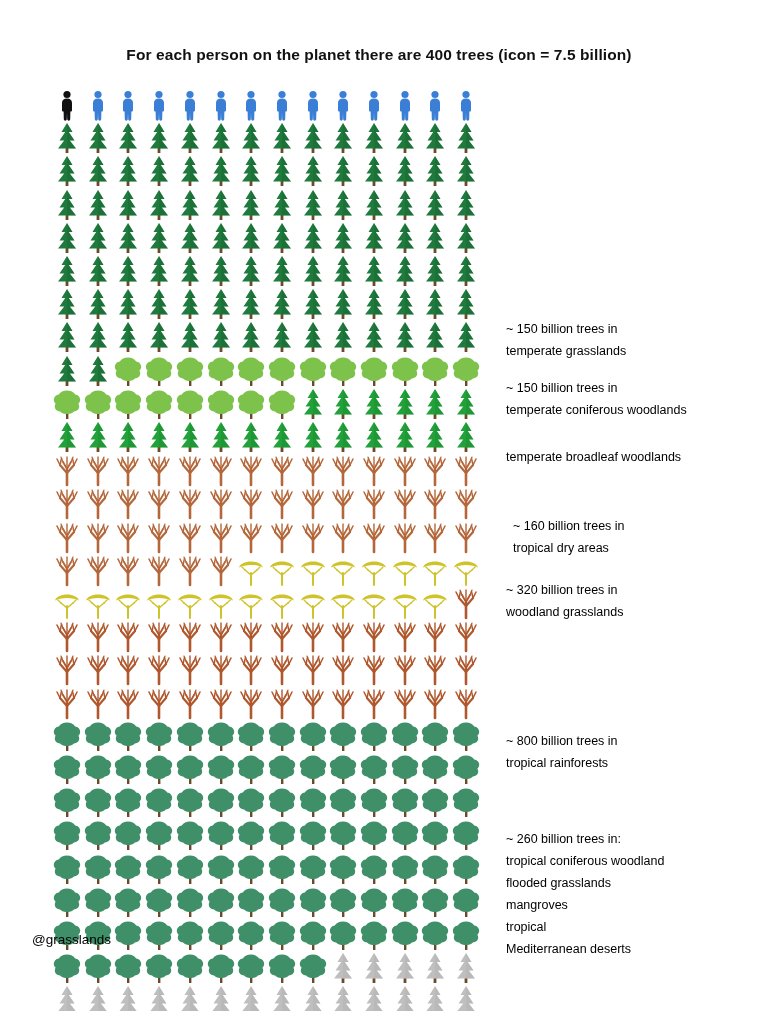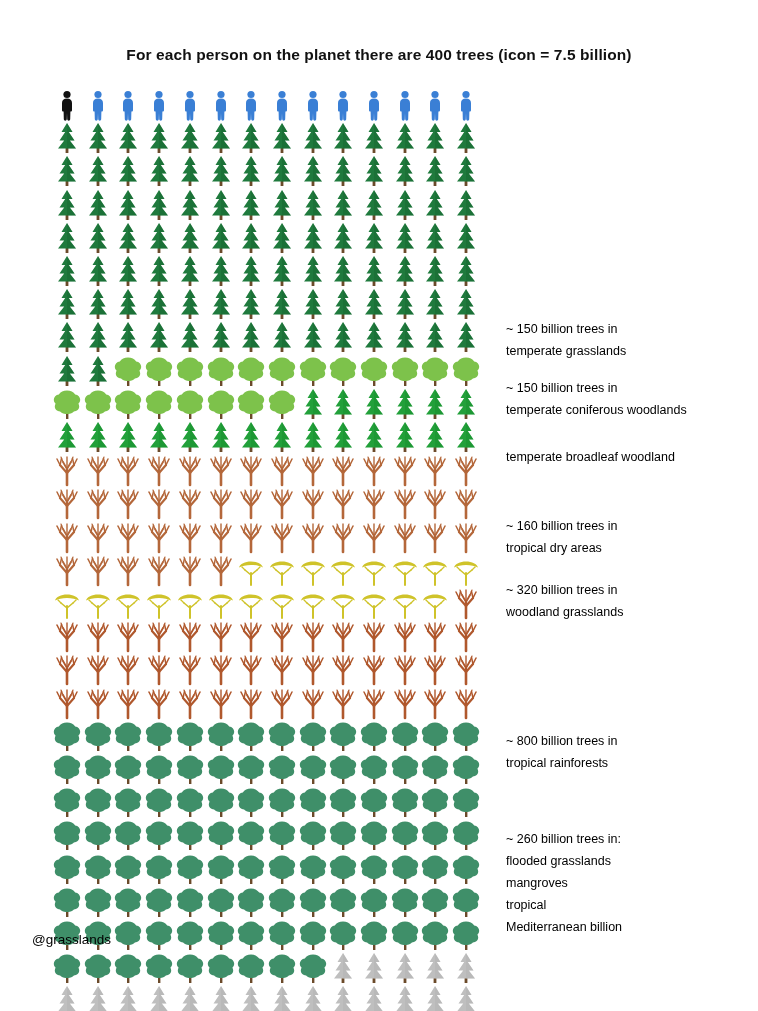--- a/index.html
+++ b/index.html
@@ -3789,36 +3789,37 @@
 <div id="labels">
     <div class="label-block" style="top: 230px;">
       <span class="label-line">~ 150 billion trees in</span>
       <span class="label-line">temperate grasslands</span>
     </div>
     <div class="label-block" style="top: 289px;">
       <span class="label-line">~ 150 billion trees in</span>
       <span class="label-line">temperate coniferous woodlands</span>
     </div>
     <div class="label-block" style="top: 358px;">
-      <span class="label-line">temperate broadleaf woodland</span>
-    </div>
-    <div class="label-block" style="top: 427px;">
+      <span class="label-line">temperate broadleaf woodlands</span>
+    </div>
+    <div class="label-block" style="top: 427px; margin-left: 7px;">
       <span class="label-line">~ 160 billion trees in</span>
       <span class="label-line">tropical dry areas</span>
     </div>
     <div class="label-block" style="top: 491px;">
       <span class="label-line">~ 320 billion trees in</span>
       <span class="label-line">woodland grasslands</span>
     </div>
     <div class="label-block" style="top: 642px;">
       <span class="label-line">~ 800 billion trees in</span>
       <span class="label-line">tropical rainforests</span>
     </div>
     <div class="label-block" style="top: 740px;">
       <span class="label-line">~ 260  billion trees in:</span>
+      <span class="label-line">tropical coniferous woodland</span>
       <span class="label-line">flooded grasslands</span>
       <span class="label-line">mangroves</span>
       <span class="label-line">tropical</span>
-      <span class="label-line">Mediterranean billion</span>
+      <span class="label-line">Mediterranean deserts</span>
     </div>
   </div>
 
 <div id="credit">@grasslands</div>
 
 </body></html>

